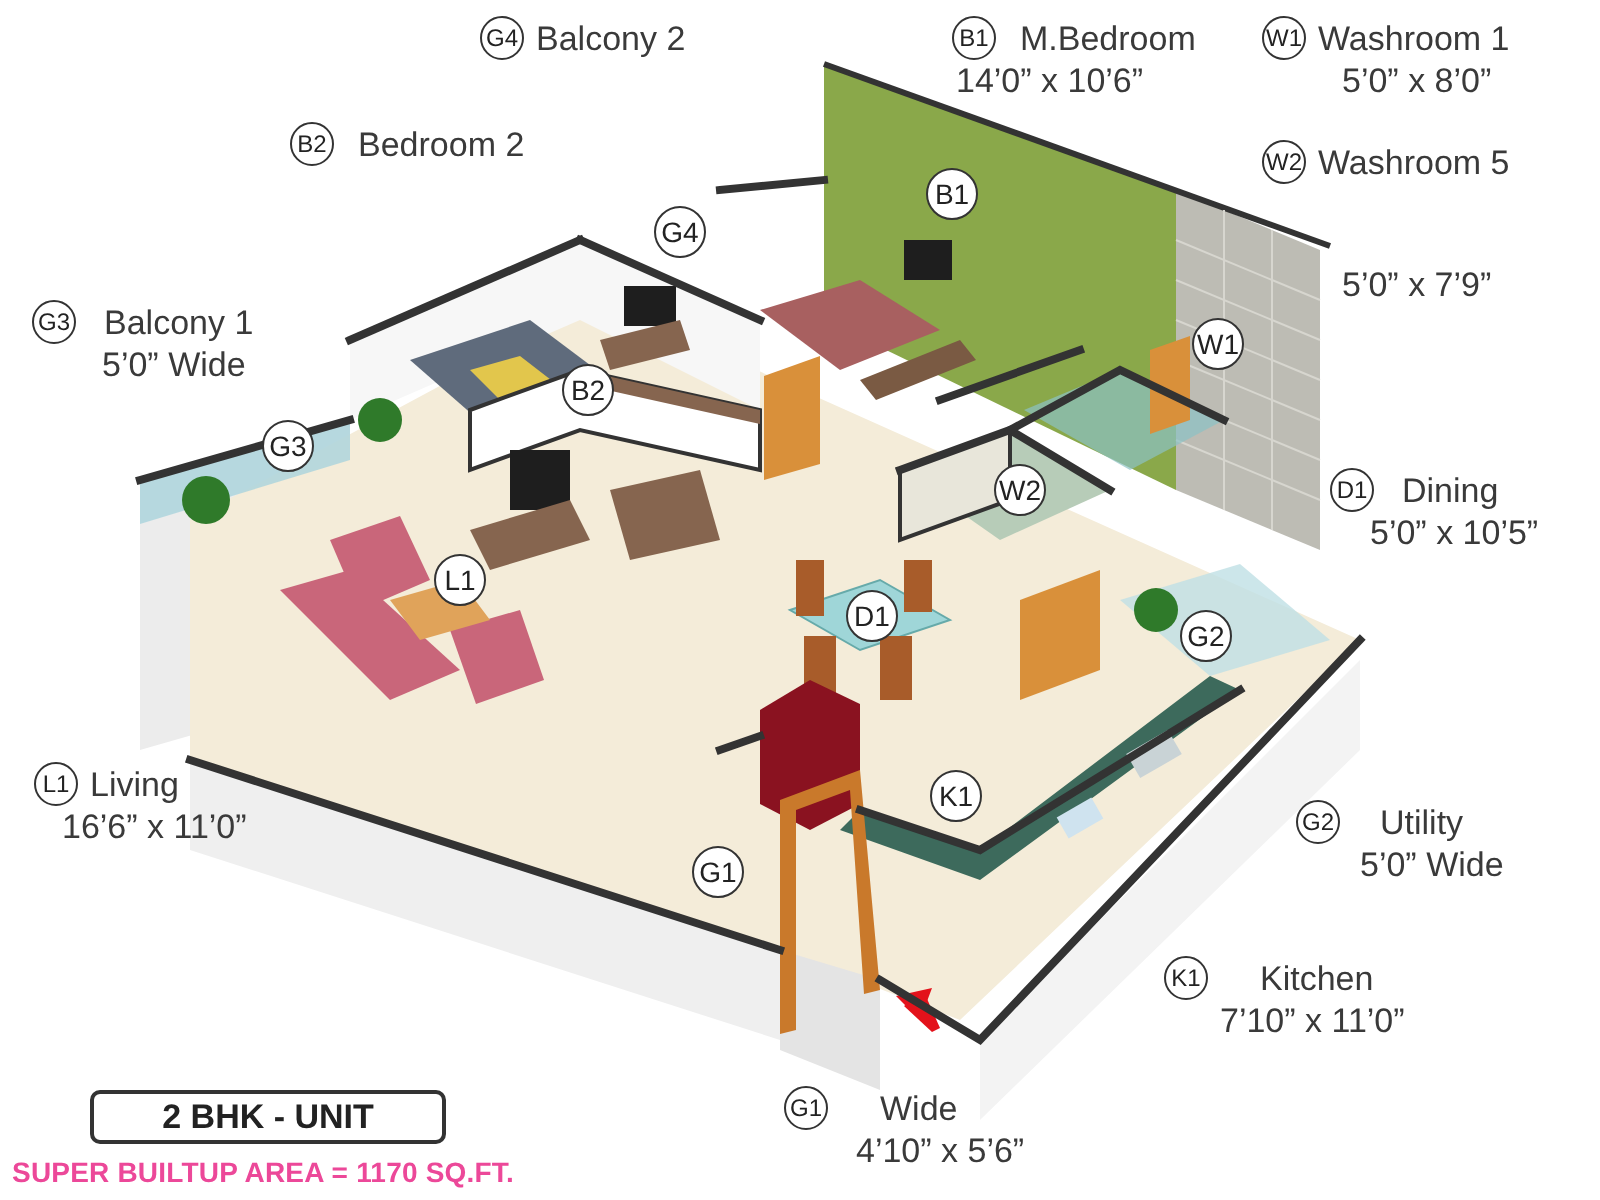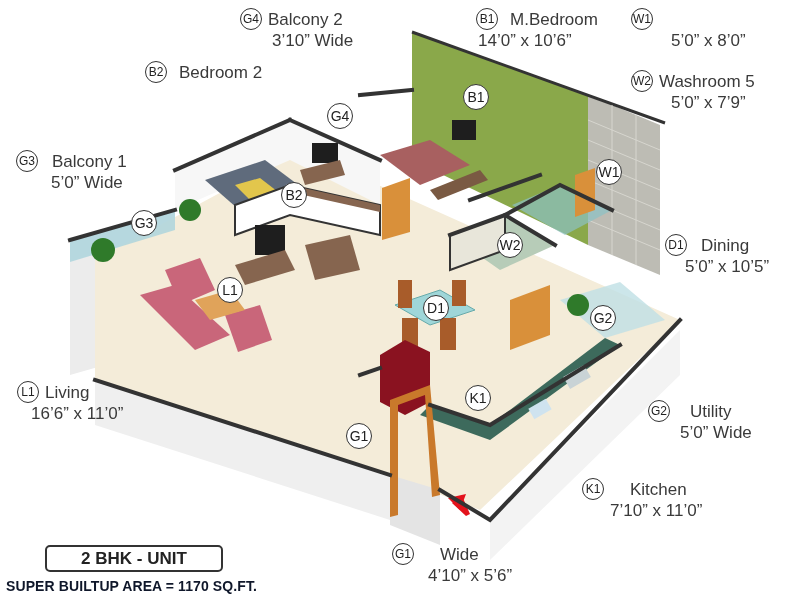--- a/index.html
+++ b/index.html
@@ -4,21 +4,21 @@
 <style>
   html,body{margin:0;padding:0;background:#ffffff;}
   body{width:800px;height:600px;position:relative;overflow:hidden;font-family:"Liberation Sans",sans-serif;color:#333;}
   .plan{position:absolute;left:0;top:0;width:800px;height:600px;}
   .legend{position:absolute;font-size:17px;line-height:21px;color:#3a3a3a;white-space:nowrap;}
   .legend .row1{display:flex;align-items:center;gap:6px;}
   .legend .dims{display:block;}
   .badge{display:inline-flex;align-items:center;justify-content:center;width:22px;height:22px;border:1.6px solid #333;border-radius:50%;font-size:12px;font-weight:400;color:#222;background:#fff;box-sizing:border-box;}
   .marker{position:absolute;width:26px;height:26px;border:1.6px solid #333;border-radius:50%;background:#fff;display:flex;align-items:center;justify-content:center;font-size:14px;color:#222;box-sizing:border-box;}
   .unit-box{position:absolute;left:45px;top:545px;width:178px;height:27px;border:2px solid #333;border-radius:5px;display:flex;align-items:center;justify-content:center;font-weight:bold;font-size:17px;color:#222;box-sizing:border-box;}
-  .area{position:absolute;left:6px;top:578px;font-weight:bold;font-size:14px;color:#0f172a;letter-spacing:0.1px;}
+  .area{position:absolute;left:6px;top:578px;font-weight:bold;font-size:14px;color:#ec4899;letter-spacing:0.1px;}
 </style>
 </head>
 <body>
 
 <svg class="plan" viewBox="0 0 800 600" xmlns="http://www.w3.org/2000/svg">
 
   <polygon points="70,375 70,240 175,210 175,345" fill="#ececec"></polygon>
   <polygon points="95,260 300,150 680,320 480,510 390,475 95,380" fill="#f4ecd9"></polygon>
   <polygon points="95,380 390,475 390,520 95,425" fill="#efefef"></polygon>
   <polygon points="490,520 680,330 680,375 490,560" fill="#f3f3f3"></polygon>
@@ -116,44 +116,44 @@
 <div class="marker" style="left:423px;top:295px;">D1</div>
 <div class="marker" style="left:590px;top:305px;">G2</div>
 <div class="marker" style="left:465px;top:385px;">K1</div>
 <div class="marker" style="left:346px;top:423px;">G1</div>
 
 <div class="legend" style="left:240px;top:8px;">
   <div class="row1">
       <span class="badge">G4</span>
       <span>Balcony 2</span>
     </div>
-  <span class="dims" style="padding-left:32px;">3’10” Wide</span>
 </div>
 
 <div class="legend" style="left:476px;top:8px;">
   <div class="row1">
       <span class="badge">B1</span>
       <span style="padding-left:6px;">M.Bedroom</span>
     </div>
   <span class="dims" style="padding-left:2px;">14’0” x 10’6”</span>
 </div>
 
 <div class="legend" style="left:631px;top:8px;">
   <div class="row1">
       <span class="badge">W1</span>
+      <span>Washroom 1</span>
     </div>
   <span class="dims" style="padding-left:40px;">5’0” x 8’0”</span>
 </div>
 
 <div class="legend" style="left:631px;top:70px;">
   <div class="row1">
       <span class="badge">W2</span>
       <span>Washroom 5</span>
     </div>
-  <span class="dims" style="padding-left:40px;">5’0” x 7’9”</span>
+  <span class="dims" style="padding-left:40px;margin-top:40px;">5’0” x 7’9”</span>
 </div>
 
 <div class="legend" style="left:145px;top:61px;">
   <div class="row1">
       <span class="badge">B2</span>
       <span style="padding-left:6px;">Bedroom 2</span>
     </div>
 </div>
 
 <div class="legend" style="left:16px;top:150px;">

